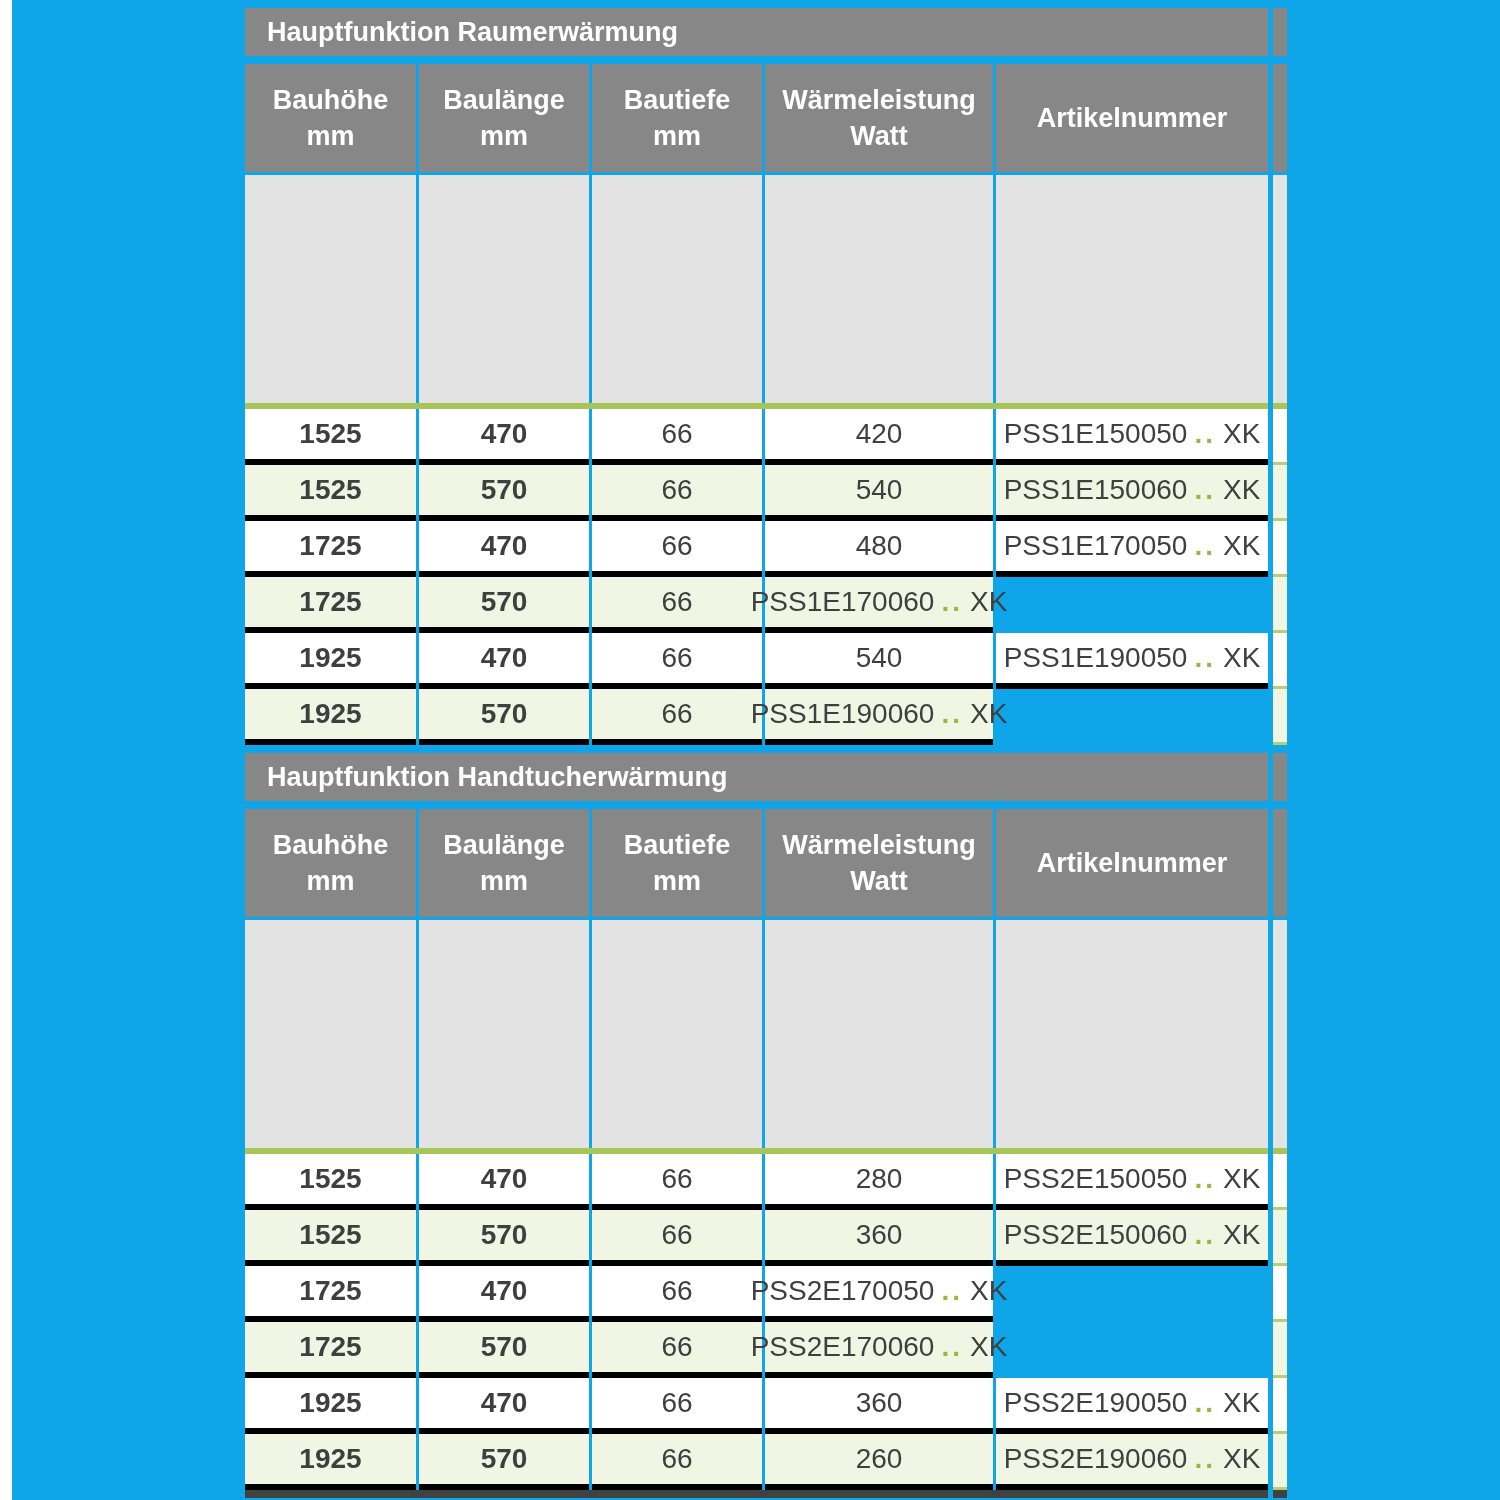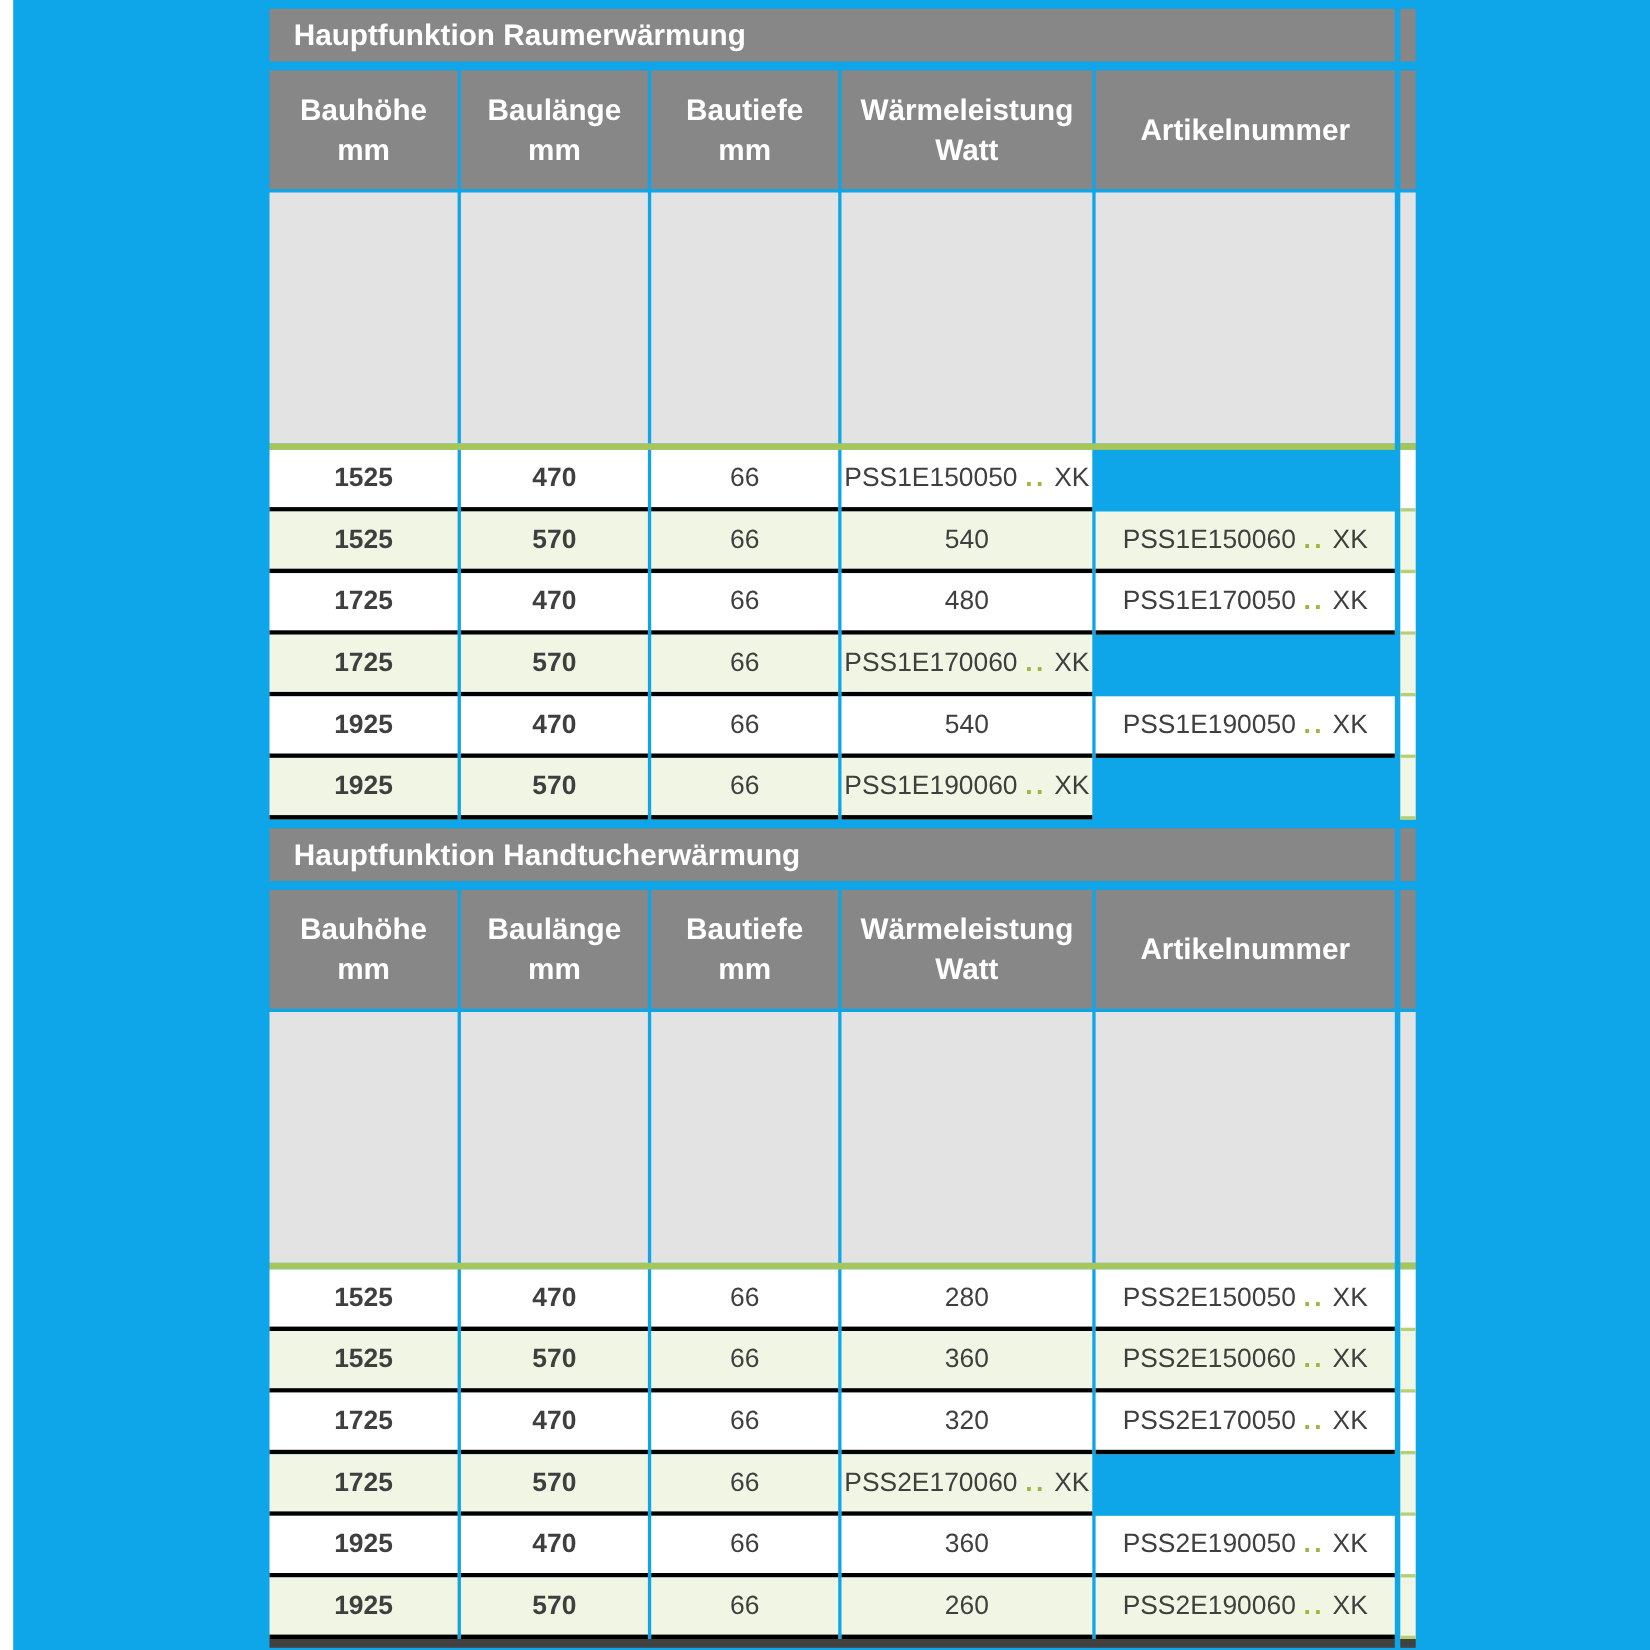--- a/index.html
+++ b/index.html
@@ -40,23 +40,23 @@
   }
 
   
   .ec { height:228px; background:#e3e3e3; }
 
   
   .greenbar { height:6px; background:#a7c65a; }
 
   
   .row .c {
-    height:56px; border-bottom:4px solid #000000;
+    height:56px; border-bottom:6px solid #000000;
     display:flex; align-items:center; justify-content:center;
-    font-size:24px; color:#3f3f3f; background:#ffffff;
+    font-size:28px; color:#3f3f3f; background:#ffffff;
   }
   .rows .row:nth-child(even) .c { background:#f1f6e4; }
   .c.b { font-weight:bold; }
   .c.art { white-space:nowrap; }
   .dots { color:#97b93e; font-weight:bold; letter-spacing:3px; margin:0 7px; }
 
   .bottombar { height:8px; background:#414141; }
 
   
   .s-sec   { height:48px;  background:#878787; margin-bottom:8px; }
@@ -112,20 +112,21 @@
           <div class="ec"></div>
         </div>
 
         <div class="greenbar"></div>
 
         <div class="rows">
           <div class="grid row">
             <div class="c b">1525</div>
             <div class="c b">470</div>
             <div class="c">66</div>
+            <div class="c">420</div>
             <div class="c art">
               <span>PSS1E150050</span>
                 <span class="dots">..</span>
                 <span>XK</span>
             </div>
           </div>
           <div class="grid row">
             <div class="c b">1525</div>
             <div class="c b">570</div>
             <div class="c">66</div>
@@ -239,21 +240,20 @@
             <div class="c art">
               <span>PSS2E150060</span>
                 <span class="dots">..</span>
                 <span>XK</span>
             </div>
           </div>
           <div class="grid row">
             <div class="c b">1725</div>
             <div class="c b">470</div>
             <div class="c">66</div>
-            <div class="c">320</div>
             <div class="c art">
               <span>PSS2E170050</span>
                 <span class="dots">..</span>
                 <span>XK</span>
             </div>
           </div>
           <div class="grid row">
             <div class="c b">1725</div>
             <div class="c b">570</div>
             <div class="c">66</div>

